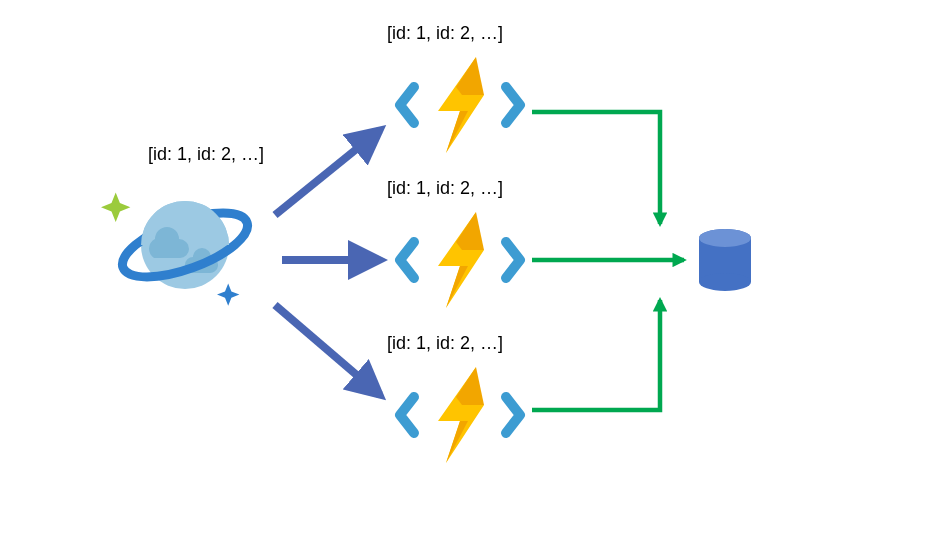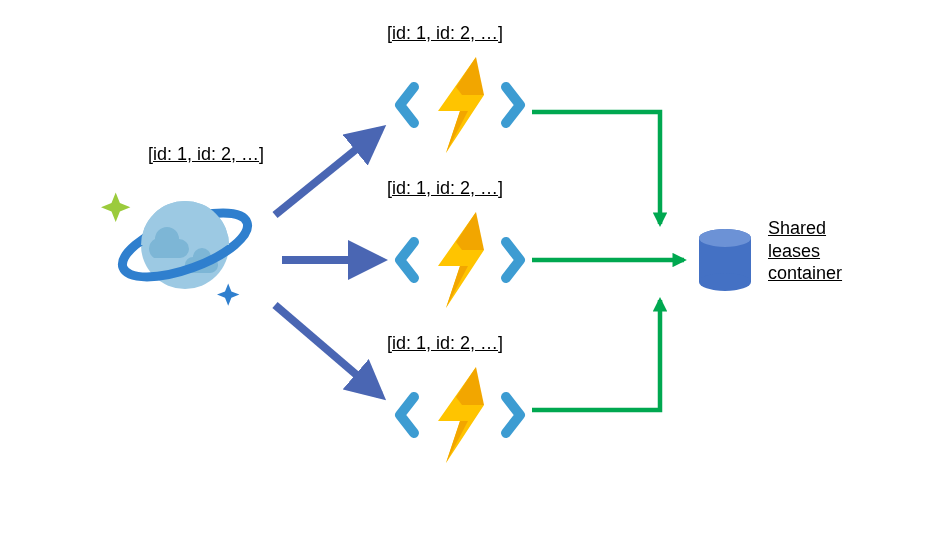--- a/index.html
+++ b/index.html
@@ -13,44 +13,40 @@
     background: #fff;
   }
   .stage {
     position: relative;
     width: 950px;
     height: 534px;
   }
   .label {
     position: absolute;
     white-space: nowrap;
-    text-decoration: underline;
   }
   svg.canvas {
     position: absolute;
     left: 0;
     top: 0;
   }
 </style>
 </head>
 <body>
 
 <div class="stage">
 
   <div class="label" style="left:148px; top:144px;">[id: 1, id: 2, …]</div>
 
   <div class="label" style="left:387px; top:23px;">[id: 1, id: 2, …]</div>
 
   <div class="label" style="left:387px; top:178px;">[id: 1, id: 2, …]</div>
 
   <div class="label" style="left:387px; top:333px;">[id: 1, id: 2, …]</div>
 
-  <div class="label" style="left:768px; top:217px; white-space:pre-line; line-height:1.25;">Shared
-leases
-container</div>
 
   <svg class="canvas" width="950" height="534">
     <defs>
       <marker id="blueHead" viewBox="0 0 10 10" refX="8" refY="5" markerWidth="5" markerHeight="5" orient="auto">
         <path d="M0,0 L10,5 L0,10 Z" fill="#4A66B3"></path>
       </marker>
       <marker id="greenHead" viewBox="0 0 10 10" refX="8" refY="5" markerWidth="3.2" markerHeight="3.2" orient="auto">
         <path d="M0,0 L10,5 L0,10 Z" fill="#00A850"></path>
       </marker>
 

